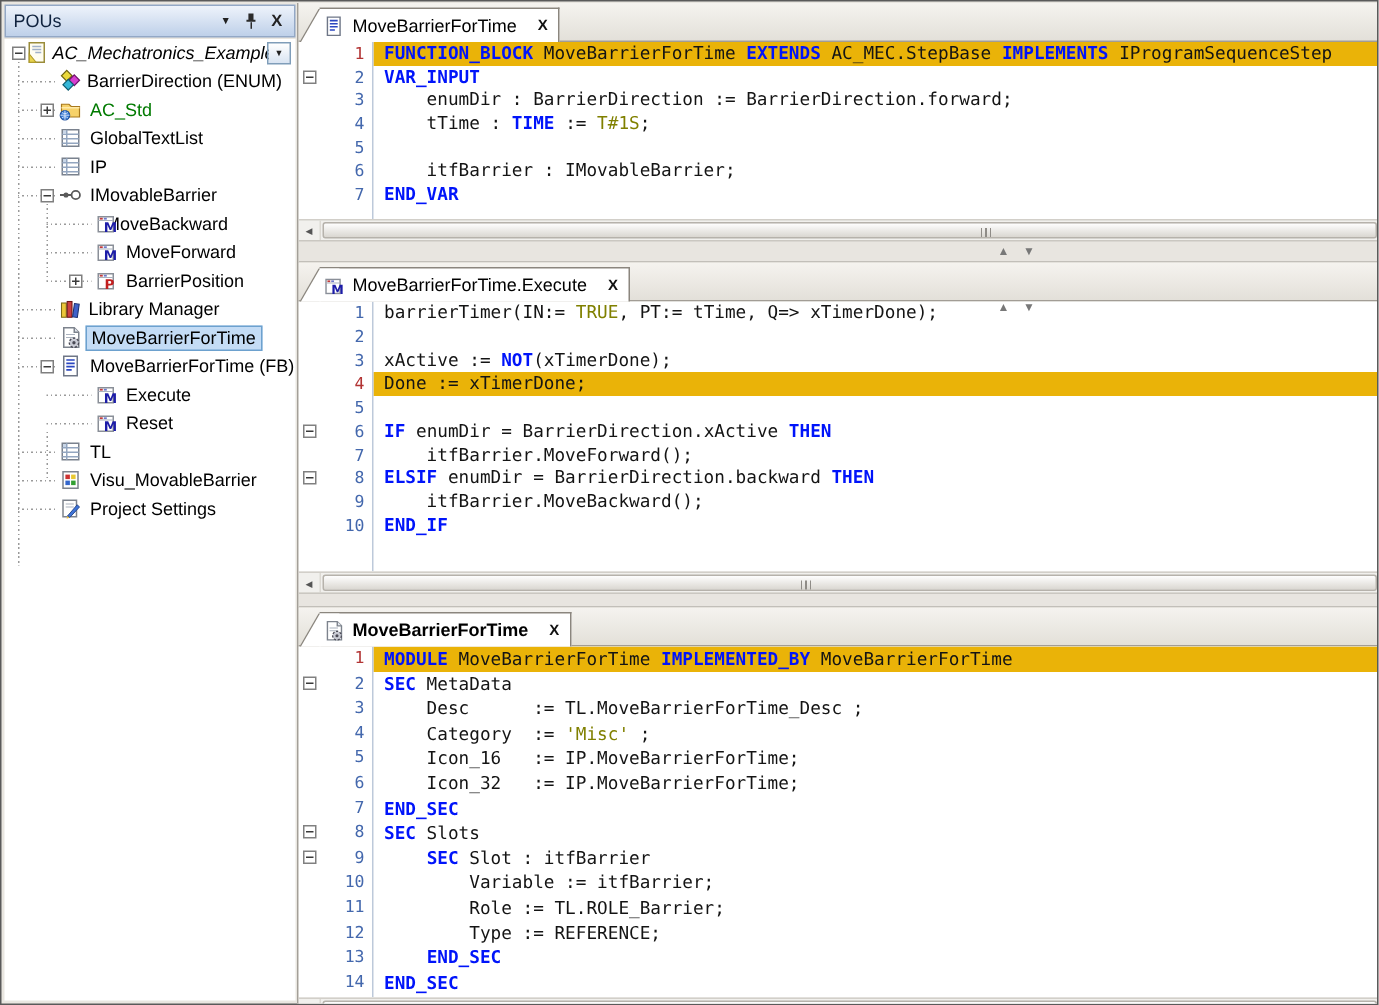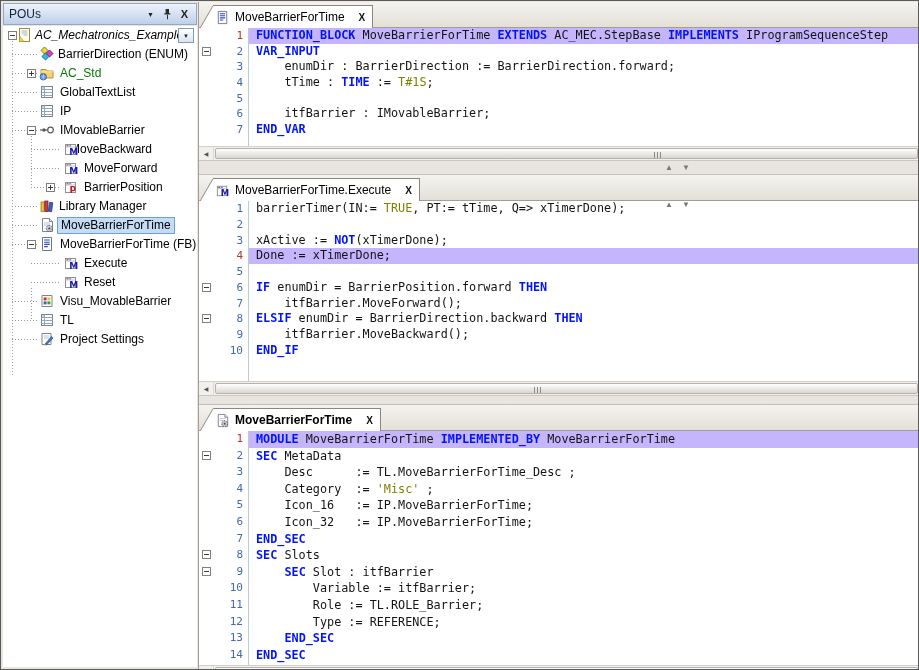--- a/index.html
+++ b/index.html
@@ -45,21 +45,21 @@
   .tab .tclose { position:relative; font-weight:bold; font-size:10px; color:#111; margin-left:9px; }
   .tab .ticn { position:relative; width:15px; height:15px; }
   .code { position:absolute; left:0; right:0; background:#fff; overflow:hidden; }
   .gutterline { position:absolute; left:49px; top:0; bottom:0; width:1px; background:#bdc9da; }
   .cl { display:flex; height:var(--lh); }
   .cl .m { width:16px; flex:none; position:relative; }
   .cl .n { width:33px; flex:none; text-align:right; padding-right:5px;
     font-family:"DejaVu Sans Mono",monospace; font-size:11px; color:#4468ad; line-height:var(--lh); }
   .cl .b { flex:1; margin-left:1px; padding-left:7px; font-family:"DejaVu Sans Mono",monospace;
     font-size:11.8px; line-height:var(--lh); white-space:pre; overflow:hidden; }
-  .cl.cur .b { background:#c4b5fd; }
+  .cl.cur .b { background:#eab308; }
   .cl.cur .n { color:#b23434; }
   .k { color:#0014fa; font-weight:bold; }
   .p { color:#141414; }
   .c { color:#808000; }
   .fold { position:absolute; left:3px; top:calc(50% - 5px); width:9px; height:9px; border:1px solid #808080; background:#fff; }
   .fold::before { content:''; position:absolute; left:1px; right:1px; top:3px; height:1px; background:#3a3a3a; }
   .hs { position:absolute; left:0; right:0; height:14px; background:#f1f0ed; border-top:1px solid #d2cfc9; }
   .hs .sbtn { position:absolute; left:0; top:0; width:15px; height:13px; color:#555; font-size:6px;
     display:flex; align-items:center; justify-content:center; border-right:1px solid #dcd9d3; }
   .hs .thumb { position:absolute; left:16px; right:1px; top:1px; height:11px;
@@ -258,40 +258,40 @@
               <rect x="6.2" y="4.2" width="2" height="1.2" fill="#6f79c9"></rect>
               <text x="6.2" y="13.6" font-family="DejaVu Sans, sans-serif" font-size="9" font-weight="bold" fill="#1c1ca8">M</text>
             </svg>
           </span>
           <span class="tlabel" style="left: 78px;">Reset</span>
         </div>
         <div class="trow">
           <span class="stub" style="left: 9px; width: 25px; top: 9px;"></span>
           <span class="ticon" style="left: 36px; top: 1px;">
             <svg width="16" height="16" viewBox="0 0 16 16">
+              <rect x="2.5" y="2.5" width="11" height="11" fill="#fff" stroke="#7a828e"></rect>
+              <path d="M2.5 5.5h11M2.5 8.5h11M2.5 11.5h11" stroke="#93a6c0" stroke-width="1"></path>
+              <path d="M5.5 2.5v11" stroke="#93a6c0" stroke-width="1"></path>
+              <rect x="3" y="3" width="2" height="2" fill="#c8d6e8"></rect>
+            </svg>
+          </span>
+          <span class="tlabel" style="left: 54px;">TL</span>
+        </div>
+        <div class="trow">
+          <span class="stub" style="left: 9px; width: 25px; top: 9px;"></span>
+          <span class="ticon" style="left: 36px; top: 1px;">
+            <svg width="16" height="16" viewBox="0 0 16 16">
               <path d="M3 2.5 h10 V13.5 h-10 Z" fill="#fff" stroke="#7d838d"></path>
               <rect x="4.6" y="4.4" width="3" height="3" fill="#cc3333"></rect>
               <rect x="8.4" y="4.4" width="3" height="3" fill="#e8c832"></rect>
               <rect x="4.6" y="8.4" width="3" height="3" fill="#3366cc"></rect>
               <rect x="8.4" y="8.4" width="3" height="3" fill="#33a033"></rect>
             </svg>
           </span>
           <span class="tlabel" style="left: 54px;">Visu_MovableBarrier</span>
-        </div>
-        <div class="trow">
-          <span class="stub" style="left: 9px; width: 25px; top: 9px;"></span>
-          <span class="ticon" style="left: 36px; top: 1px;">
-            <svg width="16" height="16" viewBox="0 0 16 16">
-              <rect x="2.5" y="2.5" width="11" height="11" fill="#fff" stroke="#7a828e"></rect>
-              <path d="M2.5 5.5h11M2.5 8.5h11M2.5 11.5h11" stroke="#93a6c0" stroke-width="1"></path>
-              <path d="M5.5 2.5v11" stroke="#93a6c0" stroke-width="1"></path>
-              <rect x="3" y="3" width="2" height="2" fill="#c8d6e8"></rect>
-            </svg>
-          </span>
-          <span class="tlabel" style="left: 54px;">TL</span>
         </div>
         <div class="trow">
           <span class="stub" style="left: 9px; width: 25px; top: 9px;"></span>
           <span class="ticon" style="left: 36px; top: 1px;">
             <svg width="16" height="16" viewBox="0 0 16 16">
               <path d="M3 2.5 h9 V13.5 h-9 Z" fill="#fff" stroke="#7d838d"></path>
               <path d="M4.8 5h5.4M4.8 7h5.4" stroke="#aab2be" stroke-width="0.8"></path>
               <path d="M6 13 L12.5 5.5 L14 7 L7.5 14 Z" fill="#3f74d8" stroke="#1d3f86" stroke-width="0.6"></path>
               <path d="M6 13 l-0.6 1.8 L7.3 14.2 Z" fill="#f0c040"></path>
             </svg>
@@ -408,21 +408,21 @@
           <div class="cl">
             <span class="m"></span>
             <span class="n">5</span>
             <span class="b"></span>
           </div>
           <div class="cl">
             <span class="m">
               <span class="fold"></span>
             </span>
             <span class="n">6</span>
-            <span class="b"><span class="k">IF</span><span class="p"> enumDir = BarrierPosition.forward </span><span class="k">THEN</span></span>
+            <span class="b"><span class="k">IF</span><span class="p"> enumDir = BarrierDirection.xActive </span><span class="k">THEN</span></span>
           </div>
           <div class="cl">
             <span class="m"></span>
             <span class="n">7</span>
             <span class="b"><span class="p">    itfBarrier.MoveForward();</span></span>
           </div>
           <div class="cl">
             <span class="m">
               <span class="fold"></span>
             </span>

